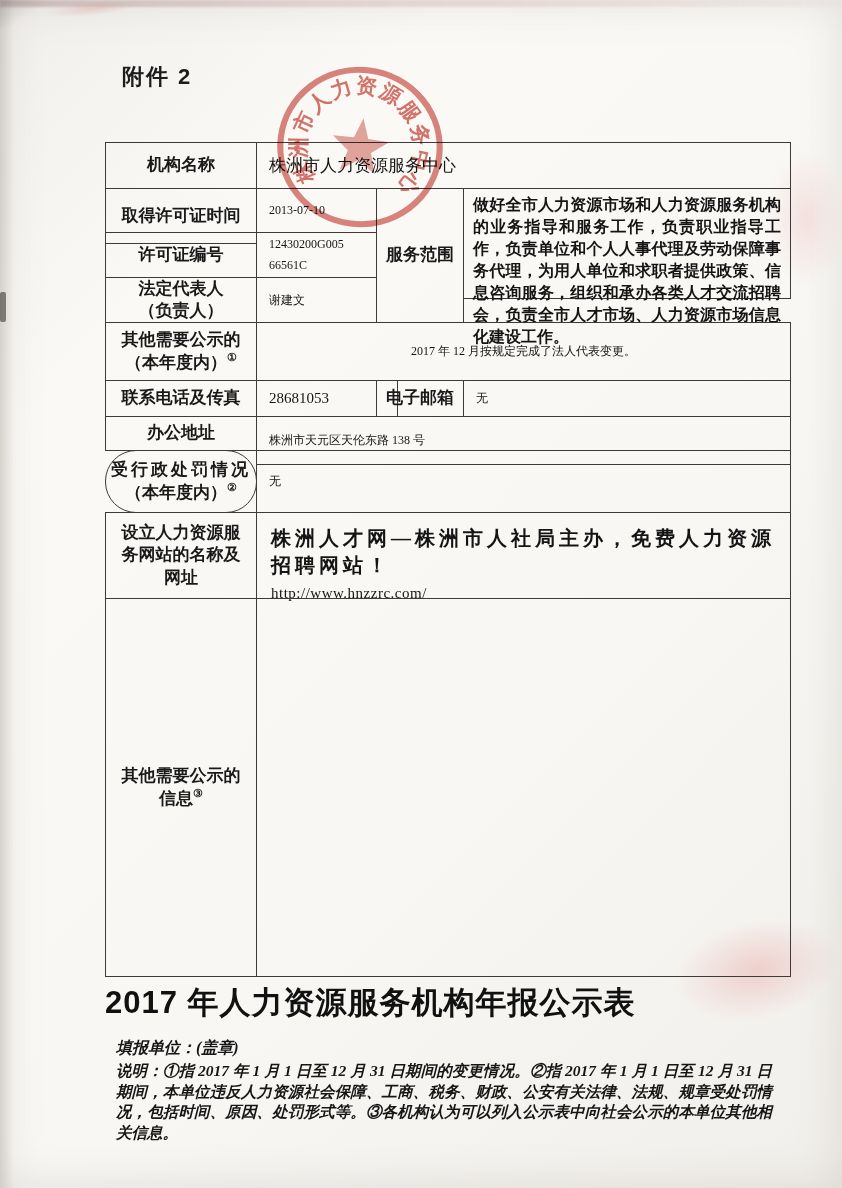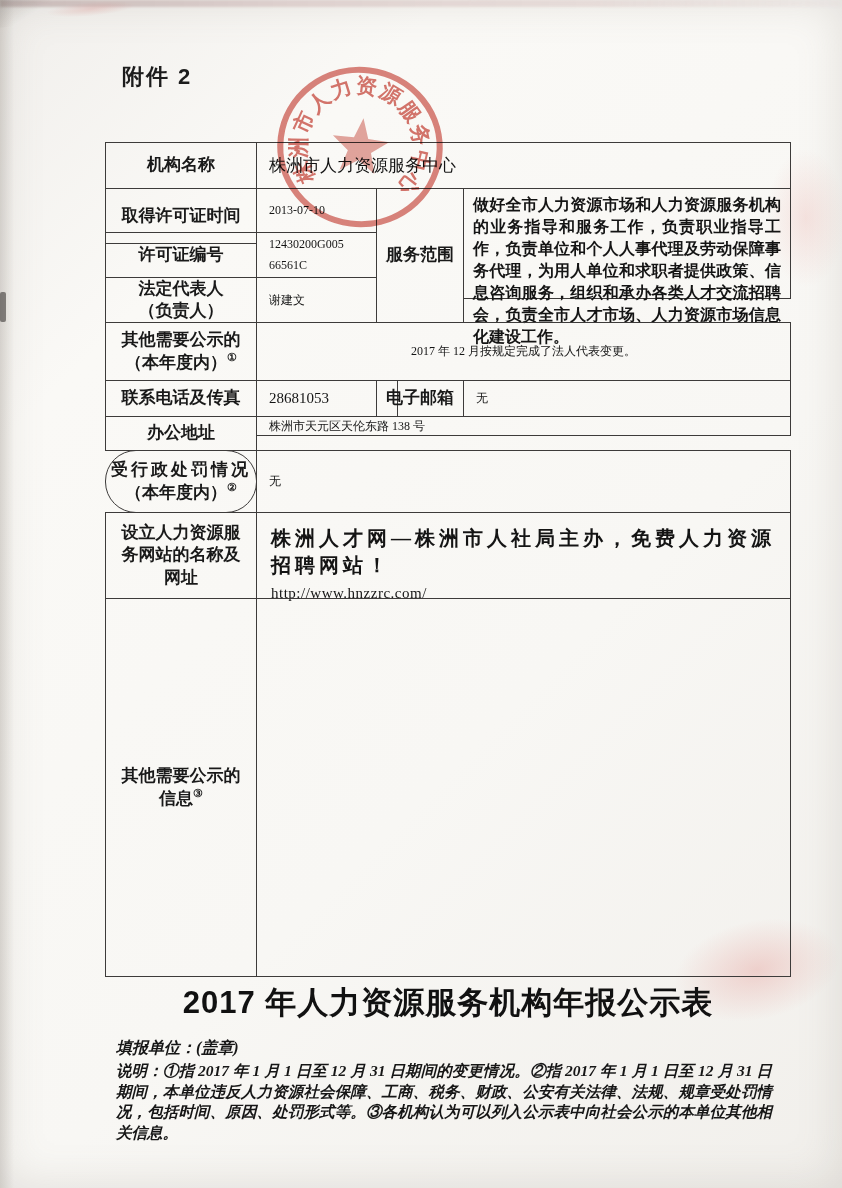--- a/index.html
+++ b/index.html
@@ -33,21 +33,21 @@
   .val.center{justify-content:center;text-align:center;padding:2px 6px;}
   .scope-text{font-family:"Liberation Serif",serif;font-weight:600;font-size:16px;
     line-height:22px;text-align:justify;padding:5px 9px;color:#141414;}
   .spread{letter-spacing:3px;}
   sup.fnote{font-size:11px;line-height:0;}
   .two-line{line-height:21px;}
   .web-line1{font-family:"Liberation Serif",serif;font-weight:600;font-size:20px;letter-spacing:4px;color:#141414;}
   .web-line2{font-family:"Liberation Serif",serif;font-size:15px;letter-spacing:.5px;color:#141414;margin-top:6px;}
 
   .attachment{position:absolute;left:122px;top:62px;font-size:22px;font-weight:600;letter-spacing:2px;}
-  .doc-title{position:absolute;left:105px;top:982px;width:686px;text-align:center;
+  .doc-title{position:absolute;left:105px;top:982px;width:686px;
     font-size:31px;font-weight:700;letter-spacing:1px;color:#111;}
   .footer{position:absolute;left:116px;top:1038px;width:656px;
     font-family:"Liberation Serif",serif;font-style:italic;color:#161616;}
   .footer .unit{font-size:16px;font-weight:700;margin-bottom:2px;}
   .footer .note{font-size:15.5px;font-weight:600;line-height:20.5px;text-align:justify;}
 
   
   .stamp{position:absolute;left:272px;top:62px;width:176px;height:170px;
     mix-blend-mode:multiply;opacity:.85;transform:rotate(7deg);}
 </style>
@@ -100,21 +100,21 @@
     </div>
   </div>
   <div class="cell val center" style="left:256px;top:322px;width:535px;height:59px;">2017 年 12 月按规定完成了法人代表变更。</div>
 
   <div class="cell lbl" style="left:105px;top:380px;width:152px;height:37px;">联系电话及传真</div>
   <div class="cell val" style="left:256px;top:380px;width:142px;height:37px;font-size:15px;">28681053</div>
   <div class="cell lbl" style="left:376px;top:380px;width:88px;height:37px;">电子邮箱</div>
   <div class="cell val" style="left:463px;top:380px;width:328px;height:37px;">无</div>
 
   <div class="cell lbl" style="left:105px;top:416px;width:152px;height:35px;">办公地址</div>
-  <div class="cell val" style="left:256px;top:416px;width:535px;height:20px;">株洲市天元区天伦东路 138 号</div>
+  <div class="cell val" style="left:256px;top:416px;width:535px;height:49px;">株洲市天元区天伦东路 138 号</div>
 
   <div class="cell lbl" style="left:105px;top:450px;width:152px;height:63px;border-radius:31px;">
     <div>
       <span class="spread">受行政处罚情况</span><br>
       <span>（本年度内）</span><sup class="fnote">②</sup>
     </div>
   </div>
   <div class="cell val" style="left:256px;top:450px;width:535px;height:63px;">无</div>
 
   <div class="cell lbl" style="left:105px;top:512px;width:152px;height:87px;padding:12px 11px;">设立人力资源服务网站的名称及网址</div>

